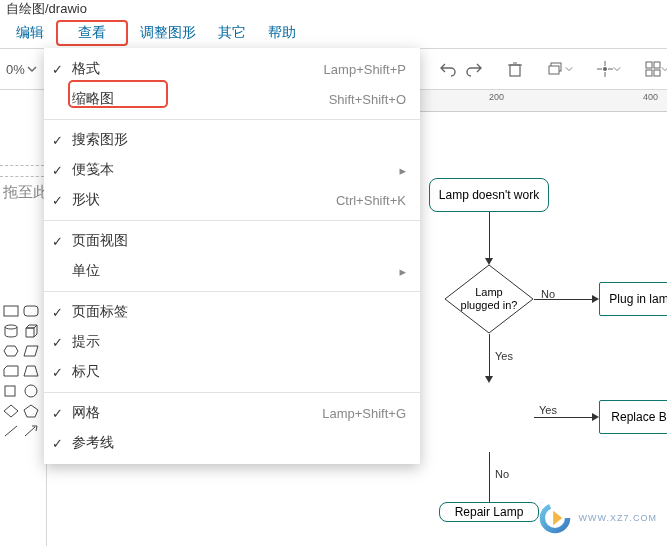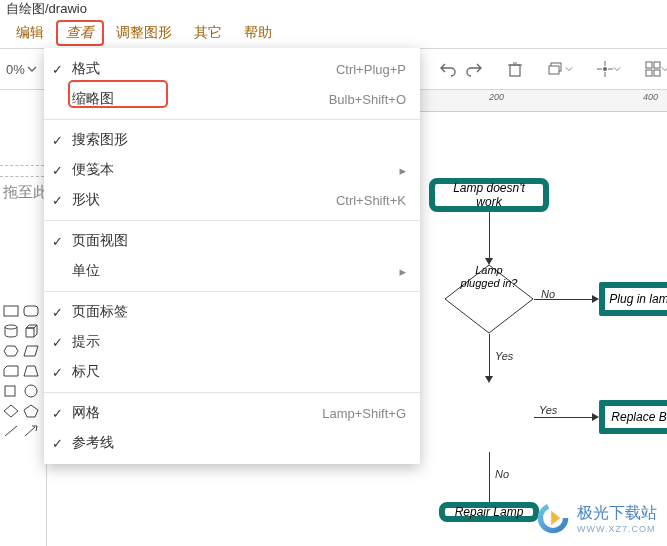--- a/index.html
+++ b/index.html
@@ -1,40 +1,40 @@
 <!DOCTYPE html>
 <html><head>
 <meta charset="utf-8">
 <style>
 * { margin: 0; padding: 0; box-sizing: border-box; font-family: "Microsoft YaHei", Arial, sans-serif; }
 body { width: 667px; height: 546px; overflow: hidden; background: #fff; position: relative; }
 
 .topbar { height: 18px; padding-left: 6px; font-size: 13px; color: #333; display: flex; align-items: center; }
-.menubar { height: 30px; display: flex; align-items: center; padding-left: 6px; gap: 2px; font-size: 14px; color: #a16207; }
+.menubar { height: 30px; display: flex; align-items: center; padding-left: 6px; gap: 2px; font-size: 14px; color: #0369a1; }
 .menubar .menu-item { padding: 4px 10px; cursor: pointer; }
-.menubar .highlighted { border: 2px solid #e94c3a; border-radius: 4px; padding: 2px 8px; font-style: italic; }
+.menubar .highlighted { border: 2px solid #e94c3a; border-radius: 4px; padding: 2px 20px; }
 .sep { height: 1px; background: #d7d7d7; }
 
 .toolbar { height: 40px; display: flex; align-items: center; padding: 0 6px; gap: 8px; color: #555; font-size: 13px; }
 .toolbar .zoom { display: flex; align-items: center; gap: 2px; }
 .toolbar .tbtn { width: 28px; height: 28px; display: flex; align-items: center; justify-content: center; cursor: pointer; color: #666; }
 .tsep { width: 1px; height: 24px; background: #d7d7d7; margin: 0 4px; }
 .shape-grid { display: flex; flex-wrap: wrap; gap: 2px; padding: 2px; }
 .shape-grid .sh { width: 18px; height: 18px; display: flex; align-items: center; justify-content: center; }
 .shape-grid svg { width: 16px; height: 14px; }
 .hruler { height: 22px; background: #f5f5f5; border-bottom: 1px solid #ccc; position: relative; font-size: 9px; color: #666; }
 .hruler .tick { position: absolute; top: 2px; }
 .canvas { position: absolute; left: 0; top: 22px; right: 0; bottom: 0; }
 
 
-.node-rect { position: absolute; border: 6px solid #0f766e; border-radius: 8px; background: #fff; font-size: 12px; display: flex; align-items: center; justify-content: center; text-align: center; padding: 4px; }
+.node-rect { position: absolute; border: 1px solid #0f766e; border-radius: 8px; background: #fff; font-size: 12px; display: flex; align-items: center; justify-content: center; text-align: center; padding: 4px; }
 .node-rect.sharp { border-radius: 2px; }
 .diamond { position: absolute; width: 90px; height: 70px; }
 .diamond svg { width: 100%; height: 100%; }
-.diamond .dlabel { position: absolute; top: 0; left: 0; right: 0; bottom: 0; display: flex; justify-content: center; font-size: 11px; text-align: center; line-height: 1.2; }
+.diamond .dlabel { position: absolute; top: 0; left: 0; right: 0; bottom: 0; display: flex; align-items: center; justify-content: center; font-size: 11px; text-align: center; line-height: 1.2; }
 .edge-label { position: absolute; font-size: 11px; color: #333; background: #fff; }
 .edge-line { position: absolute; background: #333; }
 .arrow-down { position: absolute; width: 0; height: 0; border-left: 4px solid transparent; border-right: 4px solid transparent; border-top: 7px solid #333; }
 .arrow-right { position: absolute; width: 0; height: 0; border-top: 4px solid transparent; border-bottom: 4px solid transparent; border-left: 7px solid #333; }
 
 
 .dropdown { position: absolute; left: 44px; top: 48px; width: 376px; background: #fff; box-shadow: 0 4px 14px rgba(0,0,0,0.25); z-index: 100; padding: 6px 0; font-size: 14px; color: #333; }
 .dropdown .dd-item { height: 30px; display: flex; align-items: center; padding: 0 14px 0 28px; position: relative; cursor: pointer; }
 .dropdown .check { position: absolute; left: 8px; color: #333; font-size: 13px; }
 .dropdown .shortcut { margin-left: auto; color: #888; font-size: 13px; }
@@ -202,21 +202,21 @@
     <div class="sh">
         <svg>
           <line x1="2" y1="12" x2="12" y2="3" stroke="#444"></line>
           <path d="M9 2 L14 2 L13 7" fill="none" stroke="#444"></path>
         </svg>
       </div>
   </div>
 </div>
 
 <div style="position:absolute;left:46px;top:90px;right:0;bottom:0;border-left:1px solid #d7d7d7">
-  <div style="position:absolute;left:372px;top:0;right:0;bottom:0;font-style:italic;">
+  <div style="position:absolute;left:372px;top:0;right:0;bottom:0;">
     <div class="hruler">
       <span class="tick" style="left:70px">200</span>
       <span class="tick" style="left:224px">400</span>
     </div>
     <div class="canvas">
 
       <div class="node-rect" style="left:10px;top:66px;width:120px;height:34px">Lamp doesn't work</div>
       <div class="edge-line" style="left:70px;top:100px;width:1px;height:48px"></div>
       <div class="arrow-down" style="left:66px;top:146px"></div>
 
@@ -249,25 +249,25 @@
 
       <div class="node-rect" style="left:20px;top:390px;width:100px;height:20px">Repair Lamp</div>
     </div>
   </div>
 </div>
 
 <div class="dropdown">
   <div class="dd-item">
       <span class="check">✓</span>
       <span>格式</span>
-      <span class="shortcut">Ctrl+Plug+P</span>
+      <span class="shortcut">Lamp+Shift+P</span>
     </div>
   <div class="dd-item">
       <span>缩略图</span>
-      <span class="shortcut">Bulb+Shift+O</span>
+      <span class="shortcut">Shift+Shift+O</span>
     </div>
   <div class="dd-sep"></div>
   <div class="dd-item">
       <span class="check">✓</span>
       <span>搜索图形</span>
     </div>
   <div class="dd-item">
       <span class="check">✓</span>
       <span>便笺本</span>
       <span class="shortcut">▸</span>
@@ -317,16 +317,15 @@
     <defs>
         <linearGradient id="g1" x1="0" y1="0" x2="1" y2="1">
           <stop offset="0" stop-color="#6fc3e8"></stop>
           <stop offset="1" stop-color="#3b7fc2"></stop>
         </linearGradient>
       </defs>
     <circle cx="20" cy="20" r="14" fill="none" stroke="url(#g1)" stroke-width="6" stroke-dasharray="60 30"></circle>
     <path d="M18 12 L28 20 L18 28 Z" fill="#f5b642"></path>
   </svg>
   <div>
-    <div class="wm-text">极光下载站</div>
     <div class="wm-sub">WWW.XZ7.COM</div>
   </div>
 </div>
 
 </body></html>

